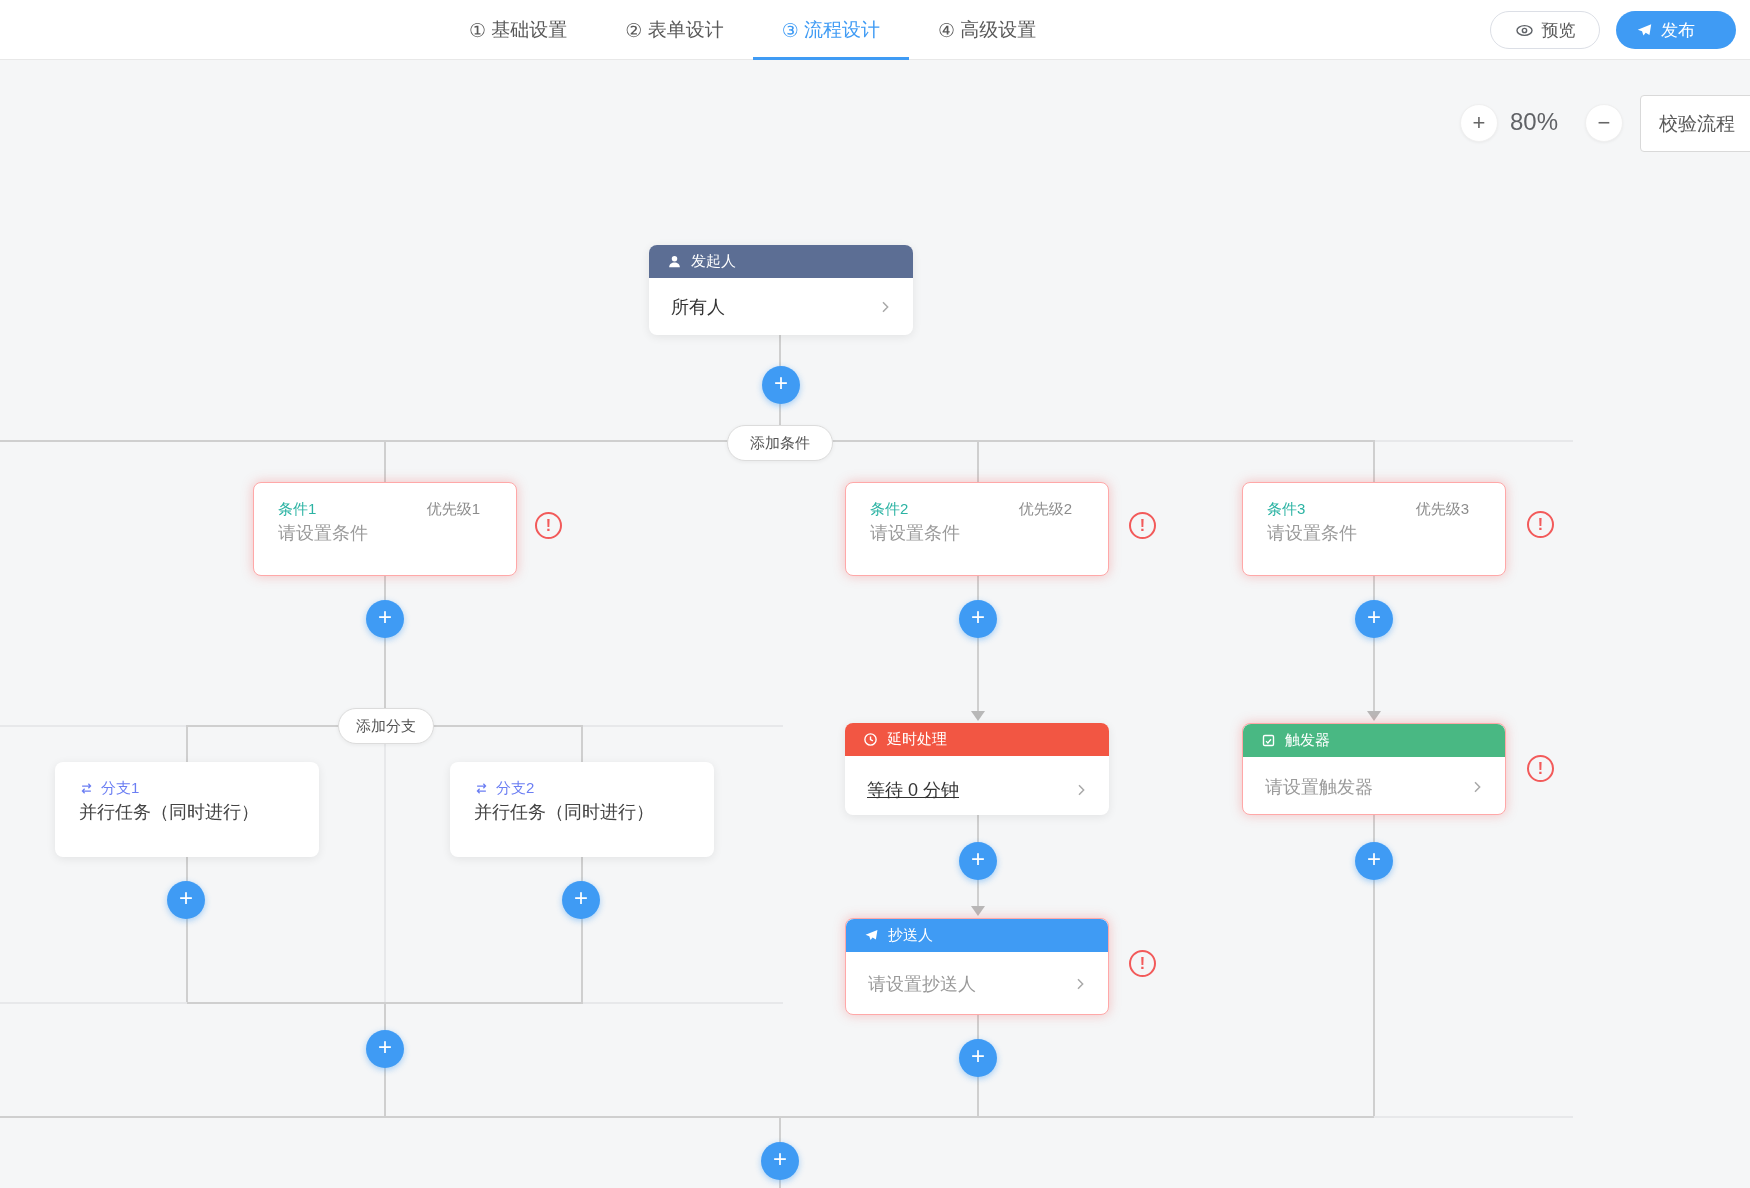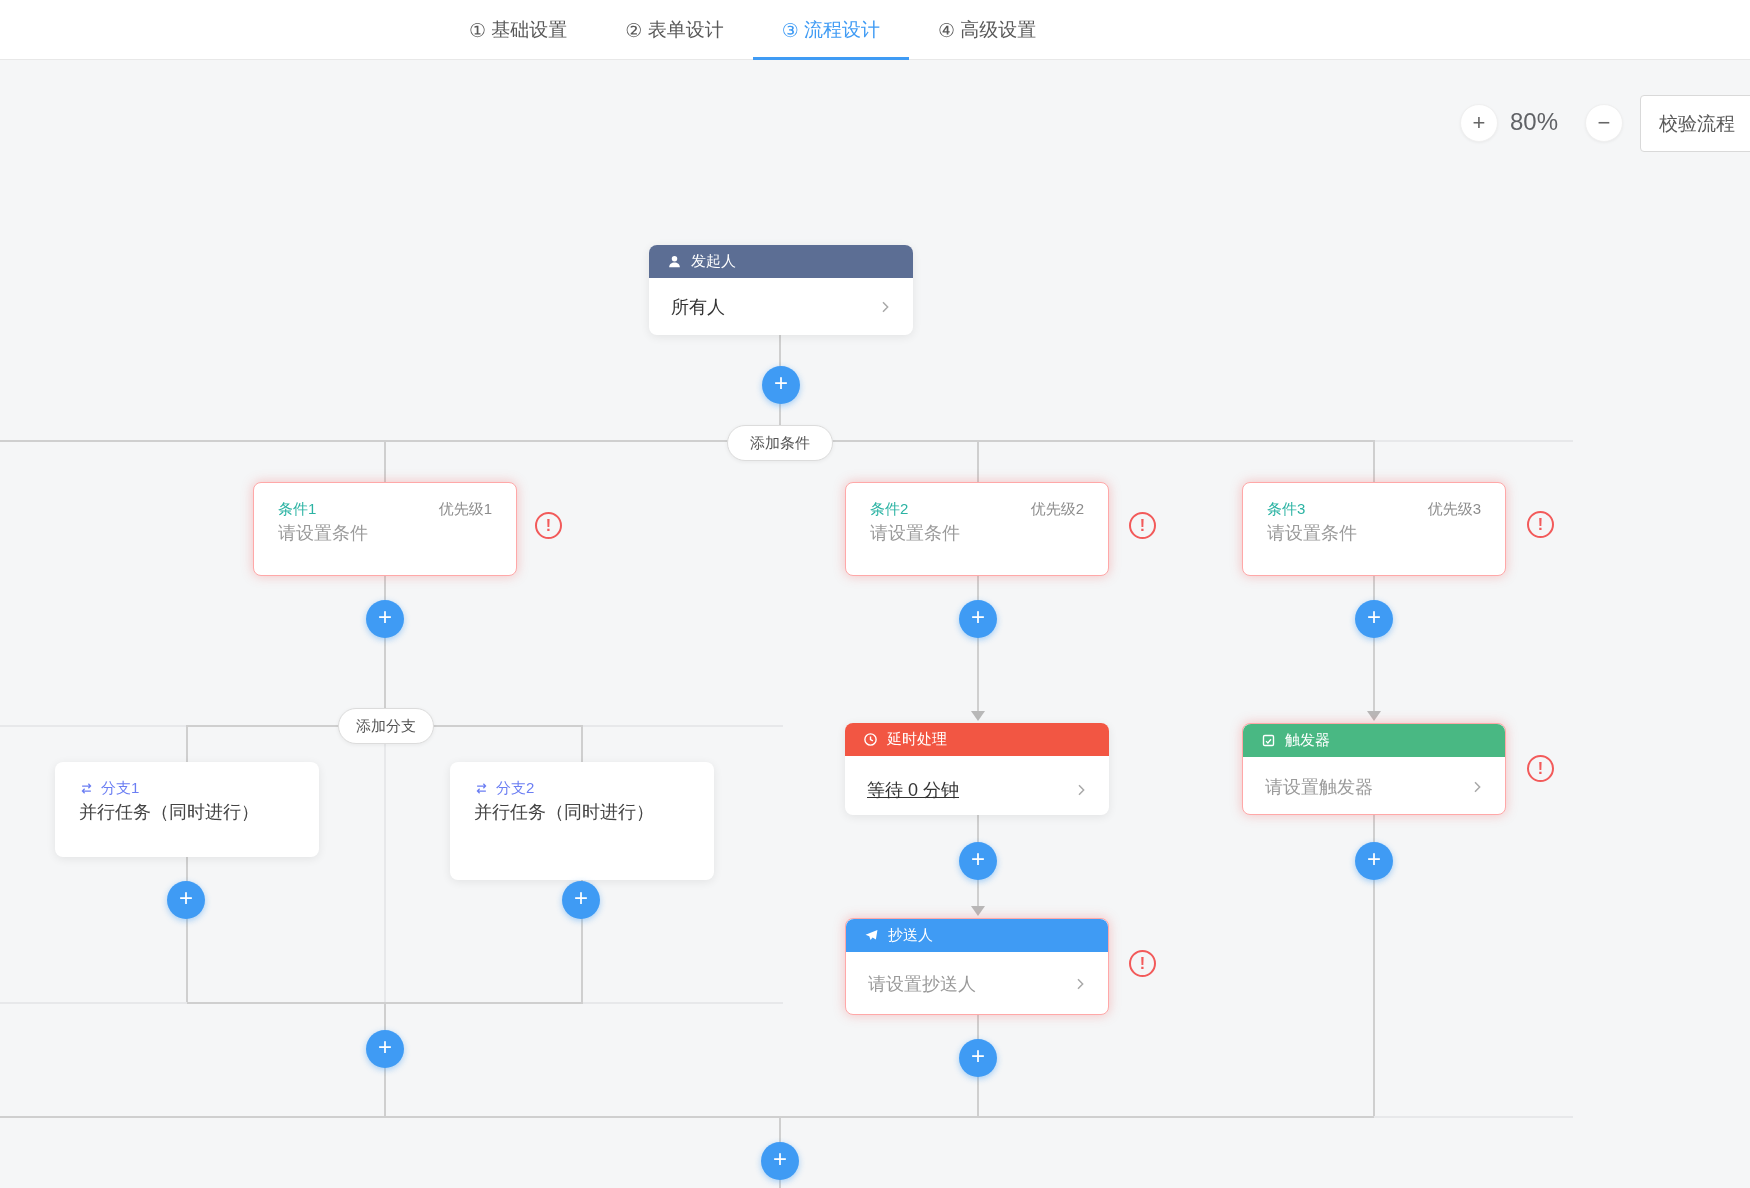--- a/index.html
+++ b/index.html
@@ -79,21 +79,21 @@
   .hdr-trigger { background:#49b883; }
   .node-body {
     display:flex; align-items:center; justify-content:space-between;
     padding:0 20px 0 22px; font-size:18px;
   }
   .val-dark { color:#333;text-align:center; }
   .val-placeholder { color:#9a9a9a; }
   
   .card {
     position:absolute; width:264px; background:#fff; border-radius:8px; z-index:5;
-    padding:17px 12px 0 24px; cursor:pointer;
+    padding:17px 24px 0 24px; cursor:pointer;
   }
   .card.normal { box-shadow:0 2px 10px rgba(0,0,0,.08); }
   .card.error  { border:1px solid #ffa8a8; box-shadow:0 0 12px rgba(242,90,90,.35); }
   .card-top { display:flex; align-items:center; justify-content:space-between; font-size:15px; }
   .cond-name { color:#2bb3a3; }
   .cond-priority { color:#8c8c8c; padding-right:12px; }
   .branch-name { color:#6b7ef3; display:flex; align-items:center; gap:7px; }
   .card-value { margin-top:2px; font-size:18px; color:#9a9a9a; }
   .card-value.dark { color:#444; }
   
@@ -225,21 +225,21 @@
         <svg class="icon-svg" width="15" height="15" viewBox="0 0 24 24">
             <path d="M5 8h13M15 4.5L18.5 8 15 11.5M19 16H6M9 12.5L5.5 16 9 19.5" fill="none" stroke="#6b7ef3" stroke-width="2"></path>
           </svg>
       </span>
       <span>分支1</span>
     </span>
   </div>
   <div class="card-value dark">并行任务（同时进行）</div>
 </div>
 
-<div class="card normal" style="left:450px; top:762px; height:118px;">
+<div class="card normal" style="left:450px; top:762px; height:95px;">
   <div class="card-top">
     <span class="branch-name">
       <span>
         <svg class="icon-svg" width="15" height="15" viewBox="0 0 24 24">
             <path d="M5 8h13M15 4.5L18.5 8 15 11.5M19 16H6M9 12.5L5.5 16 9 19.5" fill="none" stroke="#6b7ef3" stroke-width="2"></path>
           </svg>
       </span>
       <span>分支2</span>
     </span>
   </div>
@@ -330,13 +330,32 @@
       <span>②</span>&nbsp;<span>表单设计</span>
     </div>
     <div class="tab active">
       <span>③</span>&nbsp;<span>流程设计</span>
       <span class="tab-underline"></span>
     </div>
     <div class="tab">
       <span>④</span>&nbsp;<span>高级设置</span>
     </div>
   </div>
+  <div class="topbar-actions" style="right:14px;">
+    <button class="btn-preview">
+      <span>
+        <svg class="icon-svg" width="19" height="19" viewBox="0 0 24 24">
+            <ellipse cx="12" cy="12" rx="9.5" ry="6.2" fill="none" stroke="#5f6368" stroke-width="1.8"></ellipse>
+            <circle cx="12" cy="12" r="2.7" fill="none" stroke="#5f6368" stroke-width="1.8"></circle>
+          </svg>
+      </span>
+      <span>预览</span>
+    </button>
+    <button class="btn-publish">
+      <span>
+        <svg class="icon-svg" width="17" height="17" viewBox="0 0 24 24">
+            <path d="M21.5 3L2.5 10.8l6 2.2L10.5 19l3.2-3.8 5.3 3.3L21.5 3z" fill="#fff"></path>
+          </svg>
+      </span>
+      <span>发布</span>
+    </button>
+  </div>
 </div>
 
 </body></html>

